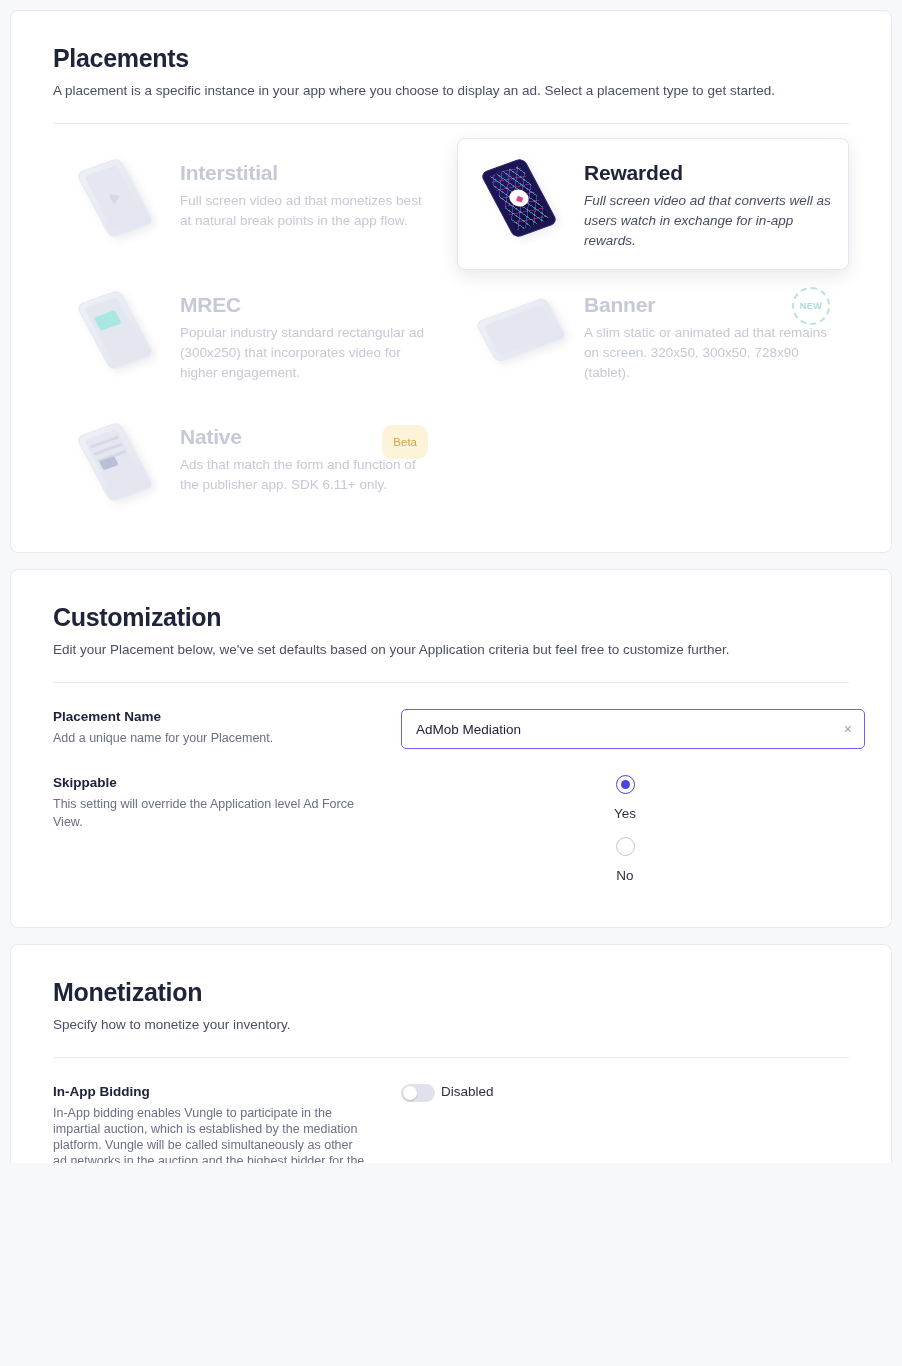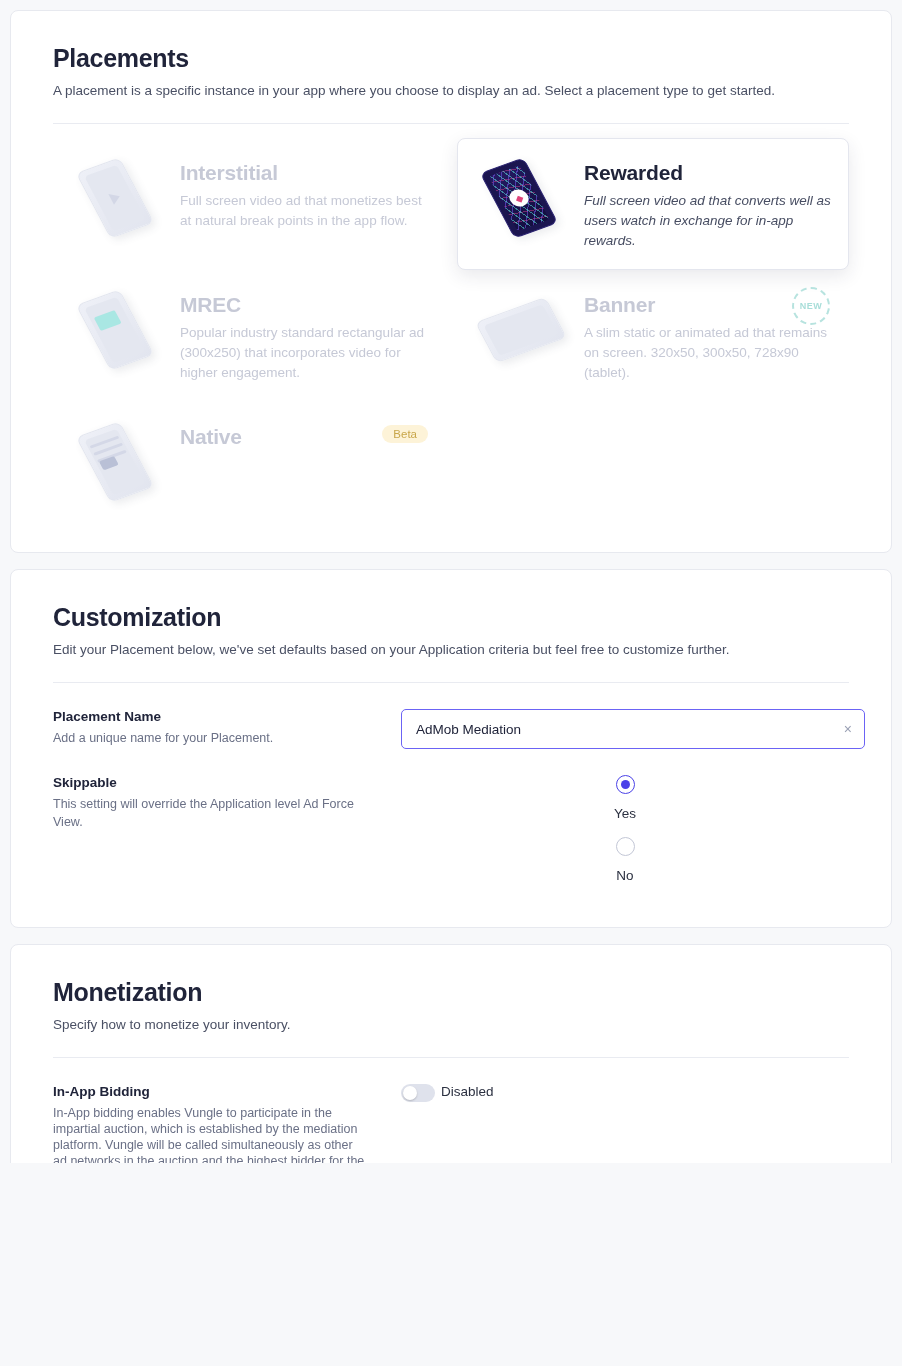--- a/index.html
+++ b/index.html
@@ -164,21 +164,21 @@
     background: #b9c0d6;
     border-radius: 2px;
   }
 
   .beta-pill {
     position: absolute;
     right: 16px; top: 22px;
     background: #fdf3d8;
     color: #c8a64a;
     font-size: 11.5px;
-    padding: 3px 11px;
+    padding: 11px 11px;
     border-radius: 10px;
   }
   .new-seal {
     position: absolute;
     right: 18px; top: 16px;
     width: 38px; height: 38px;
     border-radius: 50%;
     border: 2px dashed #b7e3df;
     color: #a8ded9;
     font-size: 9px;
@@ -384,20 +384,21 @@
       <div class="ptype">
         <div class="thumb">
           <div class="phone grey">
             <div class="screen"></div>
             <div class="native-lines"></div>
             <div class="native-chip"></div>
           </div>
         </div>
         <div class="txt">
           <p class="name">Native</p>
+          <p class="desc">Ads that match the form and function of the publisher app. SDK 6.11+ only.</p>
         </div>
         <div class="beta-pill">Beta</div>
       </div>
 
     </div>
   </section>
 
   <section class="card" id="customization">
     <h2>Customization</h2>
     <p class="subtitle">Edit your Placement below, we've set defaults based on your Application criteria but feel free to customize further.</p>

